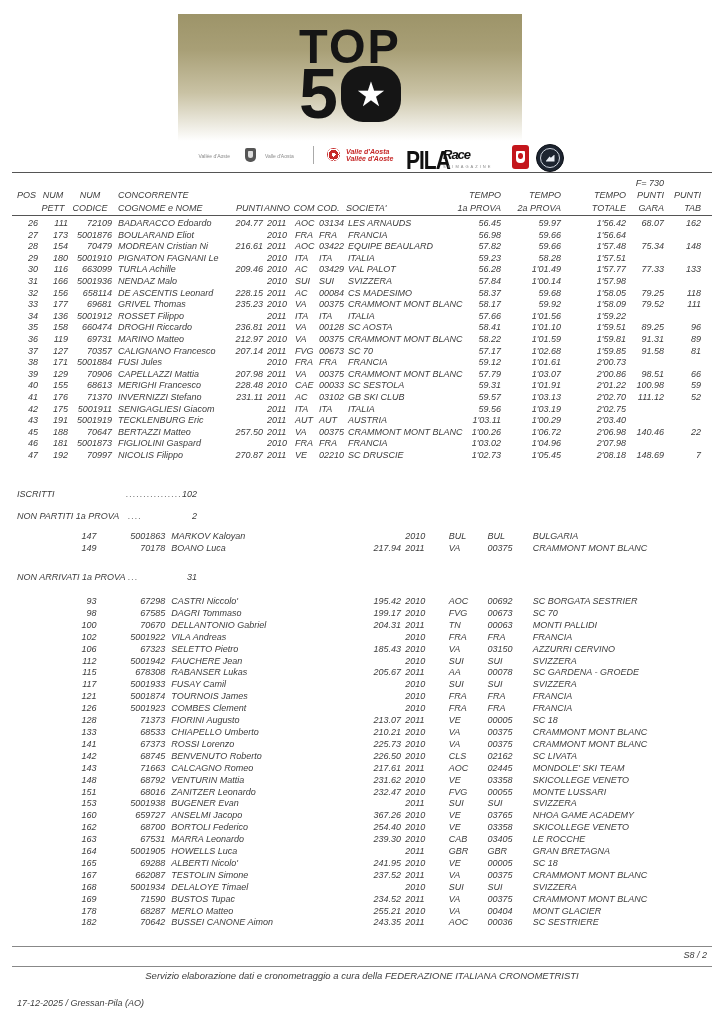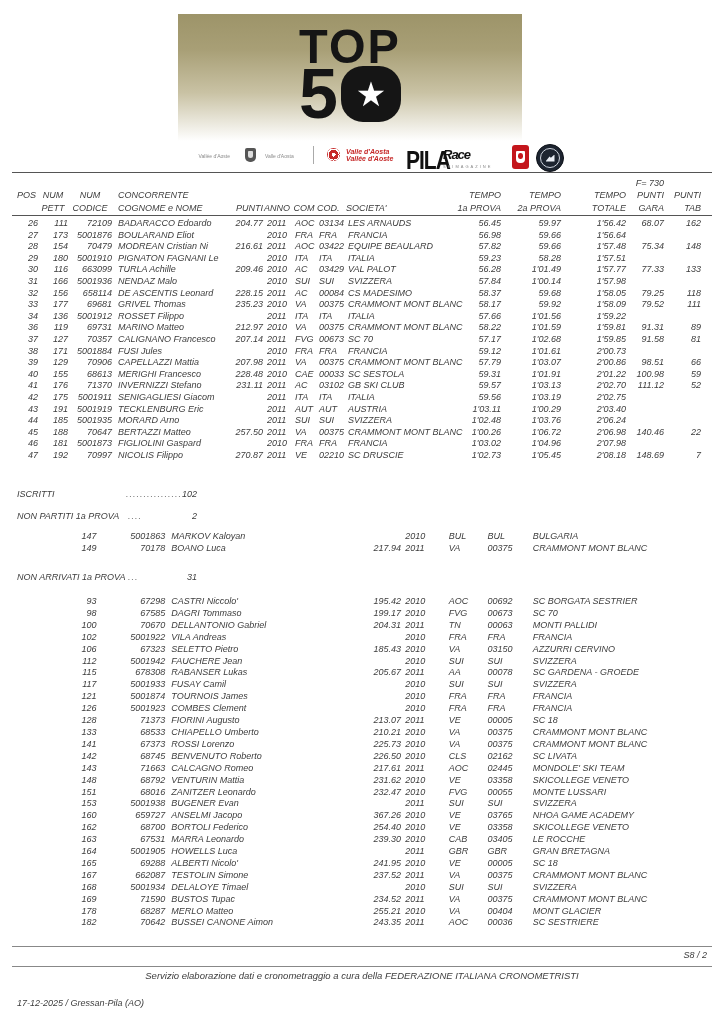--- a/index.html
+++ b/index.html
@@ -357,20 +357,36 @@
           <td class="a-l comcell">ITA</td>
           <td class="a-l codcell">ITA</td>
           <td class="a-l soccell">ITALIA</td>
           <td class="a-r">57.66</td>
           <td class="a-r">1'01.56</td>
           <td class="a-r">1'59.22</td>
           <td class="a-r"></td>
           <td class="a-r"></td>
         </tr>
 
+        <tr>
+          <td class="a-r">35</td>
+          <td class="a-r">158</td>
+          <td class="a-r">660474</td>
+          <td class="a-l namecell">DROGHI Riccardo</td>
+          <td class="a-r">236.81</td>
+          <td class="a-l annocell">2011</td>
+          <td class="a-l comcell">VA</td>
+          <td class="a-l codcell">00128</td>
+          <td class="a-l soccell">SC AOSTA</td>
+          <td class="a-r">58.41</td>
+          <td class="a-r">1'01.10</td>
+          <td class="a-r">1'59.51</td>
+          <td class="a-r">89.25</td>
+          <td class="a-r">96</td>
+        </tr>
 
         <tr>
           <td class="a-r">36</td>
           <td class="a-r">119</td>
           <td class="a-r">69731</td>
           <td class="a-l namecell">MARINO Matteo</td>
           <td class="a-r">212.97</td>
           <td class="a-l annocell">2010</td>
           <td class="a-l comcell">VA</td>
           <td class="a-l codcell">00375</td>
@@ -494,36 +510,20 @@
           <td class="a-l comcell">AUT</td>
           <td class="a-l codcell">AUT</td>
           <td class="a-l soccell">AUSTRIA</td>
           <td class="a-r">1'03.11</td>
           <td class="a-r">1'00.29</td>
           <td class="a-r">2'03.40</td>
           <td class="a-r"></td>
           <td class="a-r"></td>
         </tr>
 
-        <tr>
-          <td class="a-r">44</td>
-          <td class="a-r">185</td>
-          <td class="a-r">5001935</td>
-          <td class="a-l namecell">MORARD Arno</td>
-          <td class="a-r"></td>
-          <td class="a-l annocell">2011</td>
-          <td class="a-l comcell">SUI</td>
-          <td class="a-l codcell">SUI</td>
-          <td class="a-l soccell">SVIZZERA</td>
-          <td class="a-r">1'02.48</td>
-          <td class="a-r">1'03.76</td>
-          <td class="a-r">2'06.24</td>
-          <td class="a-r"></td>
-          <td class="a-r"></td>
-        </tr>
 
         <tr>
           <td class="a-r">45</td>
           <td class="a-r">188</td>
           <td class="a-r">70647</td>
           <td class="a-l namecell">BERTAZZI Matteo</td>
           <td class="a-r">257.50</td>
           <td class="a-l annocell">2011</td>
           <td class="a-l comcell">VA</td>
           <td class="a-l codcell">00375</td>

